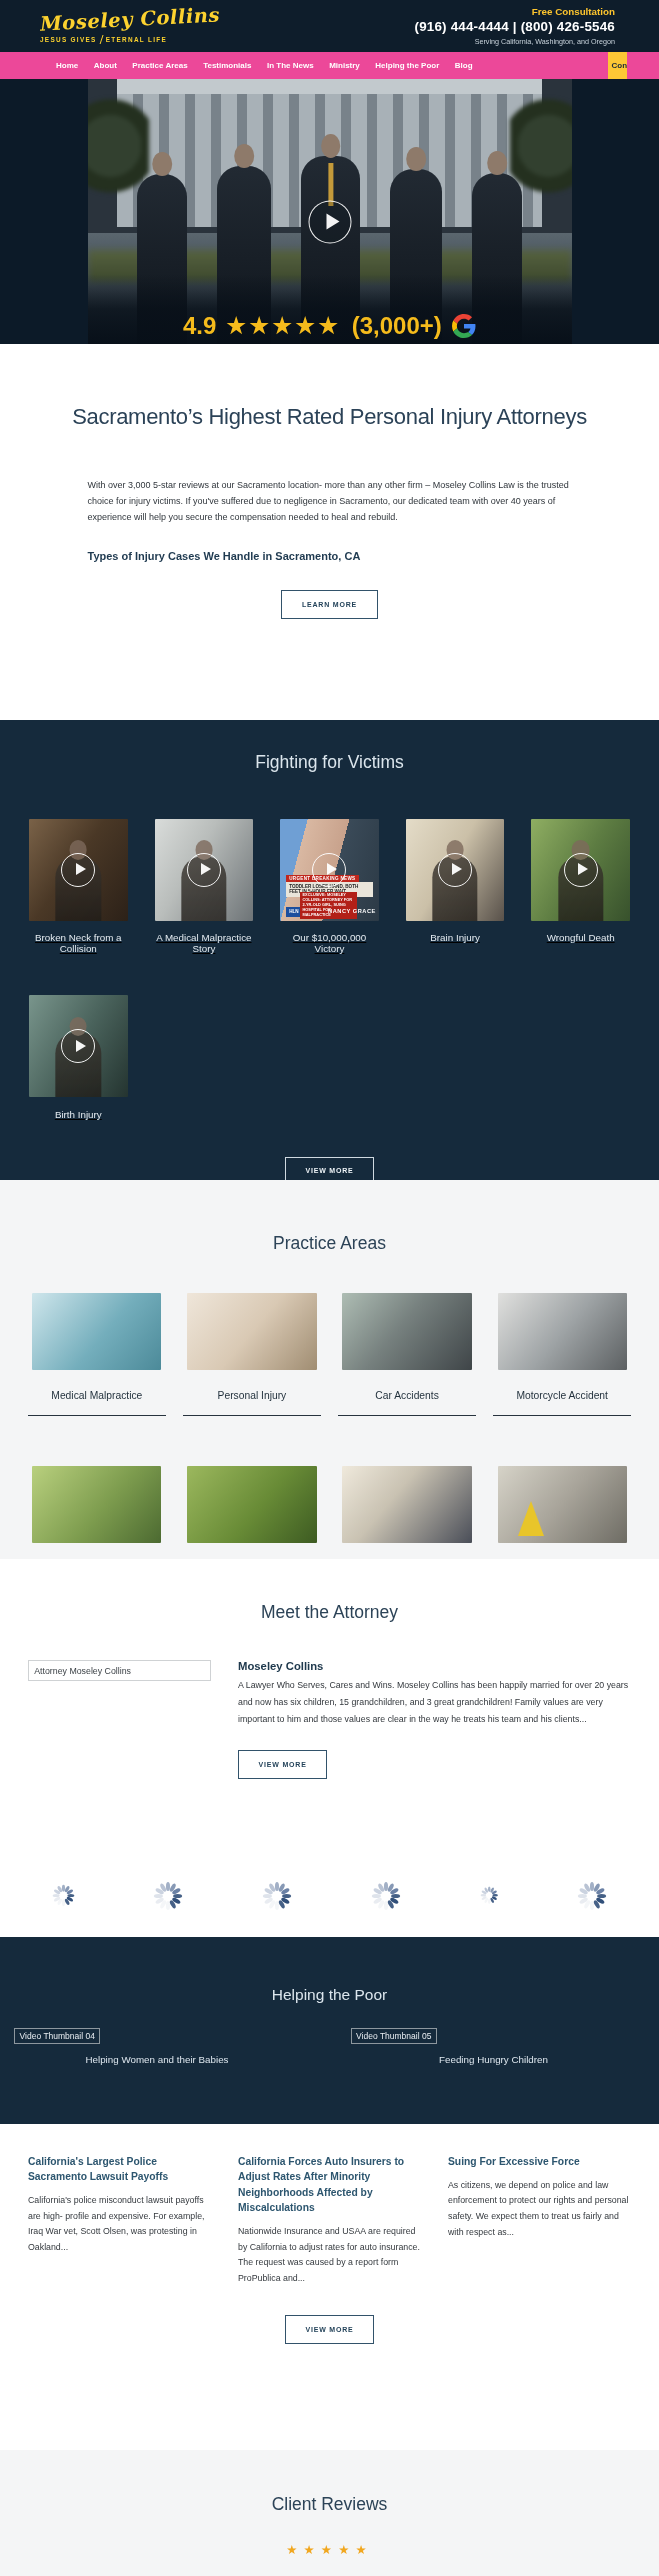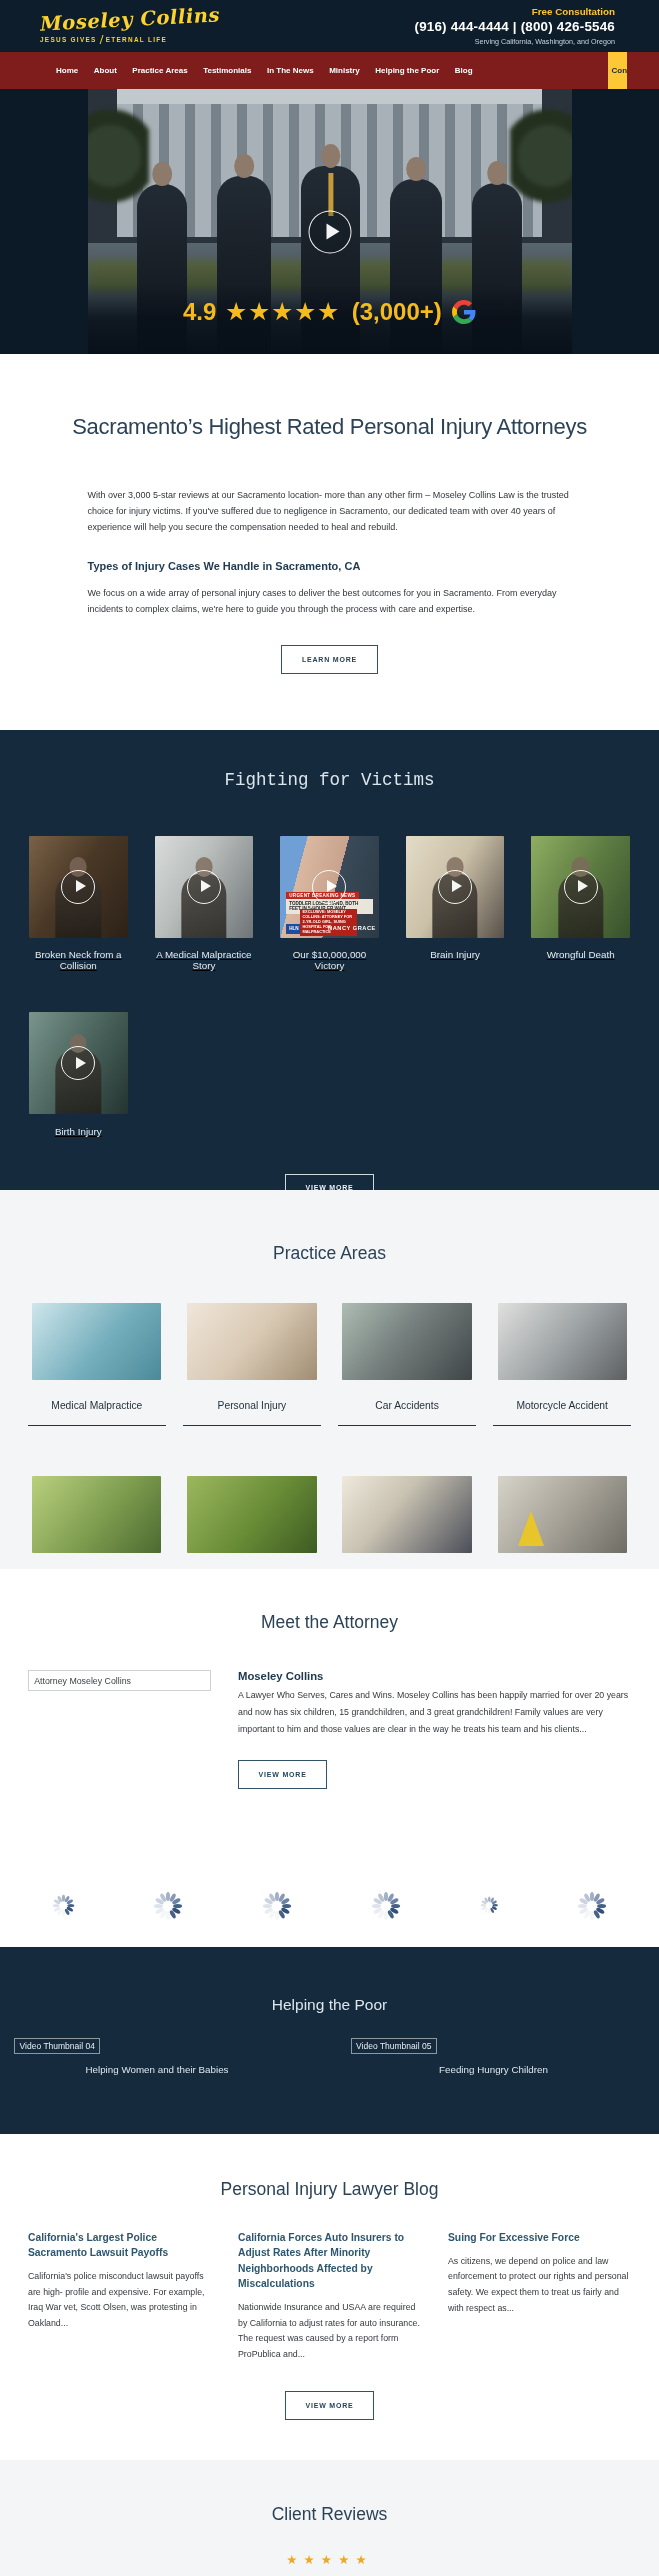--- a/index.html
+++ b/index.html
@@ -10,60 +10,60 @@
   .sec-header { height:52px; background:#0e1d2b; display:flex; justify-content:space-between; align-items:center; padding:0 44px 0 40px; }
   .logo-script { font-family:"DejaVu Serif", serif; font-style:italic; font-weight:bold; color:#fcd22f; font-size:19.6px; letter-spacing:0.5px; display:inline-block; transform:rotate(-3deg); }
   .logo-tagline { color:#fcd22f; font-size:6.4px; font-weight:bold; letter-spacing:1.3px; margin-top:3.6px; display:flex; align-items:center; gap:4.1px; }
   .tag-divider { display:inline-block; width:1px; height:9.3px; background:#fcd22f; transform:skewX(-18deg); }
   .header-right { text-align:right; }
   .free-consult { color:#fdc52e; font-size:9.8px; font-weight:bold; }
   .phones { color:#ffffff; font-size:13.4px; font-weight:bold; margin-top:1.5px; letter-spacing:0.2px; }
   .serving { color:#c9d4dc; font-size:7.2px; margin-top:2.6px; }
 
   
-  .sec-nav { height:37px; background:#7f1d1d; }
+  .sec-nav { height:27px; background:#ec4899; }
   .nav-links { display:flex; align-items:center; height:100%; gap:15.5px; padding-left:56px; }
   .nav-links a { color:#fff; font-size:8px; font-weight:bold; text-decoration:none; white-space:nowrap; }
   .contact-stub { position:absolute; right:32px; top:0; bottom:0; width:19px; background:#fdc835; color:#1b2a38; font-weight:bold; font-size:8px; display:flex; align-items:center; padding-left:3.6px; overflow:hidden; white-space:nowrap; cursor:pointer; }
 
   
   .sec-hero { height:265px; background:#0c1a28; }
   .video-frame { width:484px; height:100%; margin:0 auto; position:relative; overflow:hidden; background:#2a333c; }
   .bldg { position:absolute; top:0; left:6%; right:6%; height:56%; background:linear-gradient(180deg,#c2c9cd 0 15.5px, rgba(0,0,0,0) 15.5px), repeating-linear-gradient(90deg,#a8b1b7 0 16.5px,#78828a 16.5px 26px); }
   .trees { position:absolute; top:0; width:77px; height:72%; background:radial-gradient(circle at 50% 35%,#32402f 0 31px,#24301f 31px 46px, transparent 47px); filter:blur(2.1px); }
   .trees.left { left:-15.5px; } .trees.right { right:-15.5px; }
   .ground { position:absolute; bottom:0; left:0; right:0; height:42%; background:linear-gradient(180deg,#5a666e,#1f2a34); }
   .bushes { position:absolute; bottom:62px; left:0; right:0; height:32px; background:linear-gradient(180deg,#57633b,#3c4829); filter:blur(3.6px); opacity:.9; }
   .figs { position:absolute; bottom:0; left:0; right:0; display:flex; justify-content:center; align-items:flex-end; gap:30px; }
   .fig { position:relative; background:linear-gradient(180deg,#222a33,#0f151c); border-radius:23px 23px 0 0; }
   .fig::before { content:""; position:absolute; top:-21.6px; left:50%; transform:translateX(-50%); width:19.6px; height:24px; border-radius:50%; background:#8e7a6a; }
   .fig.tie::after { content:""; position:absolute; top:7.2px; left:50%; transform:translateX(-50%); width:5.2px; height:43px; background:#c49a3a; }
   .play-btn { position:absolute; left:50%; top:54%; transform:translate(-50%,-50%); width:43px; height:43px; border:1.5px solid rgba(255,255,255,.92); border-radius:50%; background:rgba(8,14,20,.18); }
   .play-btn::after { content:""; position:absolute; left:17.5px; top:12.4px; border-left:13.4px solid rgba(255,255,255,.95); border-top:8.2px solid transparent; border-bottom:8.2px solid transparent; }
-  .rating-bar { position:absolute; left:0; right:0; bottom:0; height:70px; background:linear-gradient(180deg,rgba(7,15,24,0) 0%,rgba(7,15,24,.78) 50%,rgba(7,15,24,.96) 100%); display:flex; justify-content:center; padding-bottom:15px; }
+  .rating-bar { position:absolute; left:0; right:0; bottom:0; height:70px; background:linear-gradient(180deg,rgba(7,15,24,0) 0%,rgba(7,15,24,.78) 50%,rgba(7,15,24,.96) 100%); display:flex; align-items:flex-end; justify-content:center; padding-bottom:4px; }
   .rating-line { display:flex; align-items:center; gap:10.3px; color:#f5bb1c; font-size:24px; font-weight:bold; }
   .rating-line .stars { letter-spacing:3.6px; font-size:21.6px; }
   .g-icon { width:24px; height:24px; display:block; }
 
   
   .sec-intro { height:376px; background:#fff; }
   .h1-title { text-align:center; color:#2b4257; font-size:22px; font-weight:500; letter-spacing:-0.3px; padding-top:60px; }
   .intro-body { width:484px; margin:0 auto; }
   .intro-body p { font-size:9px; line-height:1.78; color:#30363c; }
   .intro-p1 { margin-top:47px; }
   .intro-sub { margin-top:25px; font-size:11px; font-weight:bold; color:#1f3a50; }
   .intro-p2 { margin-top:13.4px; }
   .btn-row { text-align:center; }
   .btn-outline-dark { display:inline-block; border:0.5px solid #32526a; background:#fff; color:#24435a; font-size:7px; font-weight:bold; letter-spacing:0.8px; padding:9.8px 19.6px; cursor:pointer; font-family:inherit; }
   .intro-btn-row { margin-top:28px; }
 
   
   .sec-fighting { height:460px; background:#152a3c; }
   .sec-title-light { text-align:center; color:#dce6ed; font-size:17.5px; font-weight:500; }
-  .sec-fighting .sec-title-light { padding-top:40px;font-family:Liberation Mono, monospace; }
+  .sec-fighting .sec-title-light { padding-top:32px; }
   .vid-grid { width:601px; margin:46px auto 0; display:grid; grid-template-columns:repeat(5,1fr); column-gap:27px; row-gap:41px;text-decoration:underline; }
   .vid-card { cursor:pointer; }
   .vid-thumb { position:relative; height:102px; border-radius:1px; overflow:hidden; }
   .vid-thumb .silhouette { position:absolute; left:50%; bottom:0; transform:translateX(-50%); width:46%; height:64%; background:linear-gradient(180deg,#3a352f,#211e1a); border-radius:21.6px 21.6px 0 0; opacity:.8; }
   .vid-thumb .silhouette::before { content:""; position:absolute; top:-15.5px; left:50%; transform:translateX(-50%); width:17.5px; height:19.6px; border-radius:50%; background:#7d6a5c; }
   .play-sm { position:absolute; left:50%; top:50%; transform:translate(-50%,-50%); width:34px; height:34px; border:1.3px solid rgba(255,255,255,.92); border-radius:50%; }
   .play-sm::after { content:""; position:absolute; left:13.4px; top:9.3px; border-left:10.3px solid rgba(255,255,255,.95); border-top:6.2px solid transparent; border-bottom:6.2px solid transparent; }
   .vid-caption { margin-top:11.3px; text-align:center; font-size:9.8px; color:#e4ebf1; }
   .th1 { background:linear-gradient(125deg,#7a6248 0%,#4a3826 45%,#2c2118 100%); }
   .th2 { background:linear-gradient(120deg,#d9dcda 0%,#b9bdbb 40%,#6e7477 100%); }
@@ -218,21 +218,20 @@
       </div>
     </div>
   </div>
 </section>
 
 <section class="sec-intro">
   <h1 class="h1-title">Sacramento’s Highest Rated Personal Injury Attorneys</h1>
   <div class="intro-body">
     <p class="intro-p1">With over 3,000 5-star reviews at our Sacramento location- more than any other firm – Moseley Collins Law is the trusted choice for injury victims. If you've suffered due to negligence in Sacramento, our dedicated team with over 40 years of experience will help you secure the compensation needed to heal and rebuild.</p>
     <h3 class="intro-sub">Types of Injury Cases We Handle in Sacramento, CA</h3>
-    <p class="intro-p2">We focus on a wide array of personal injury cases to deliver the best outcomes for you in Sacramento. From everyday incidents to complex claims, we're here to guide you through the process with care and expertise.</p>
   </div>
   <div class="btn-row intro-btn-row">
     <button class="btn-outline-dark">LEARN MORE</button>
   </div>
 </section>
 
 <section class="sec-fighting">
   <h2 class="sec-title-light">Fighting for Victims</h2>
   <div class="vid-grid">
     <div class="vid-card">
@@ -378,21 +377,20 @@
       <div class="help-caption">Helping Women and their Babies</div>
     </div>
     <div class="help-col c2">
       <div class="help-alt-box">Video Thumbnail 05</div>
       <div class="help-caption">Feeding Hungry Children</div>
     </div>
   </div>
 </section>
 
 <section class="sec-blog">
-  <h2 class="sec-title-dark">Personal Injury Lawyer Blog</h2>
   <div class="blog-grid">
     <div class="blog-post">
       <div class="blog-title">California's Largest Police Sacramento Lawsuit Payoffs</div>
       <p class="blog-excerpt">California's police misconduct lawsuit payoffs are high- profile and expensive. For example, Iraq War vet, Scott Olsen, was protesting in Oakland...</p>
     </div>
     <div class="blog-post">
       <div class="blog-title">California Forces Auto Insurers to Adjust Rates After Minority Neighborhoods Affected by Miscalculations</div>
       <p class="blog-excerpt">Nationwide Insurance and USAA are required by California to adjust rates for auto insurance. The request was caused by a report form ProPublica and...</p>
     </div>
     <div class="blog-post">

